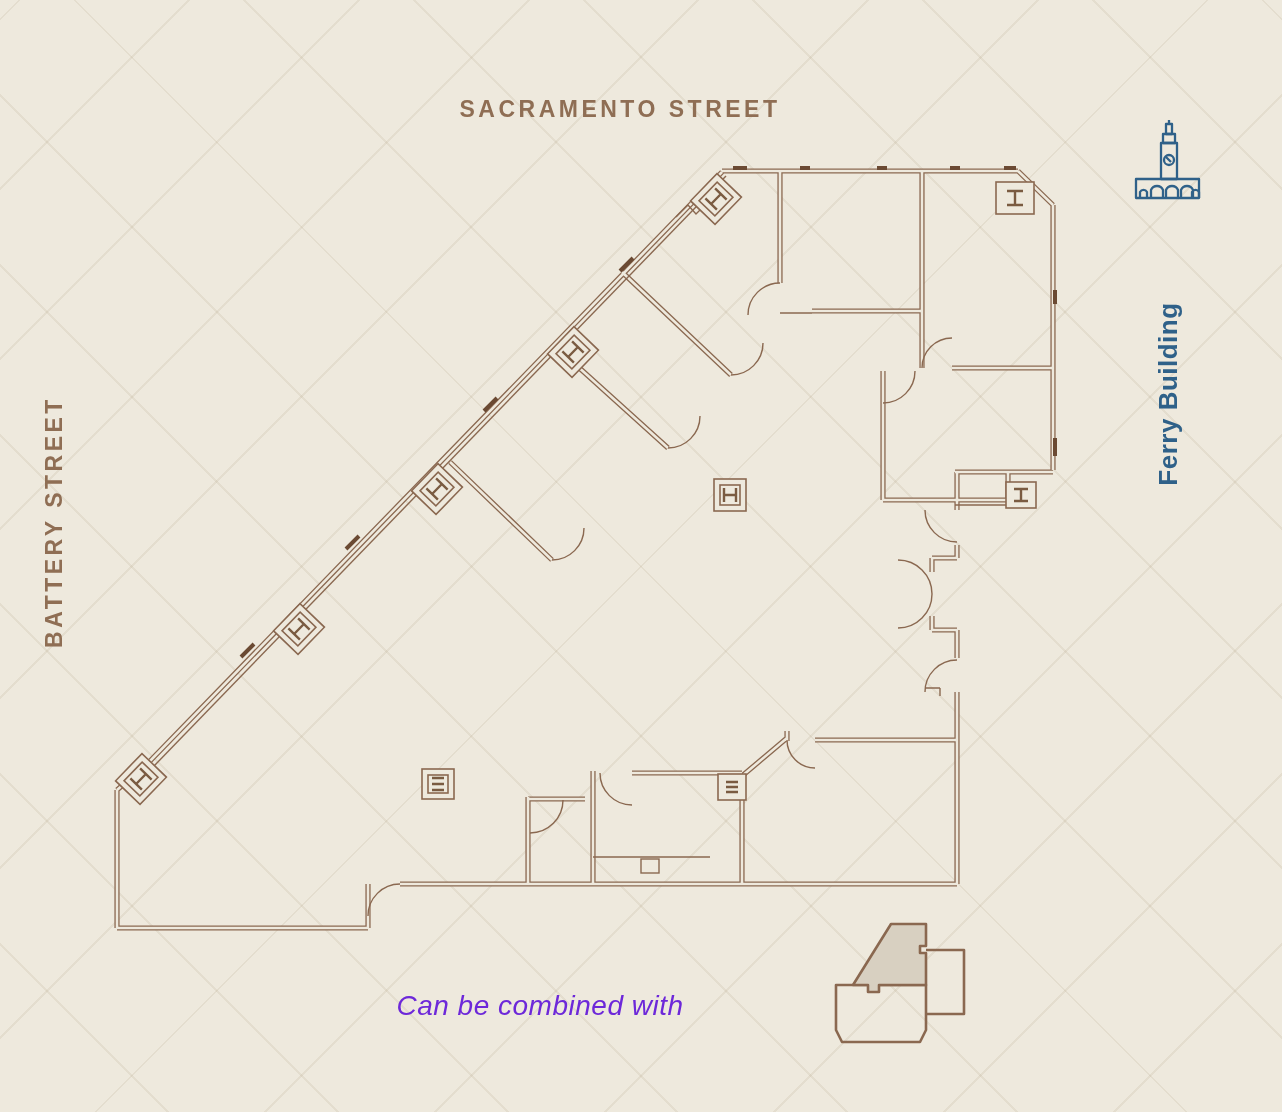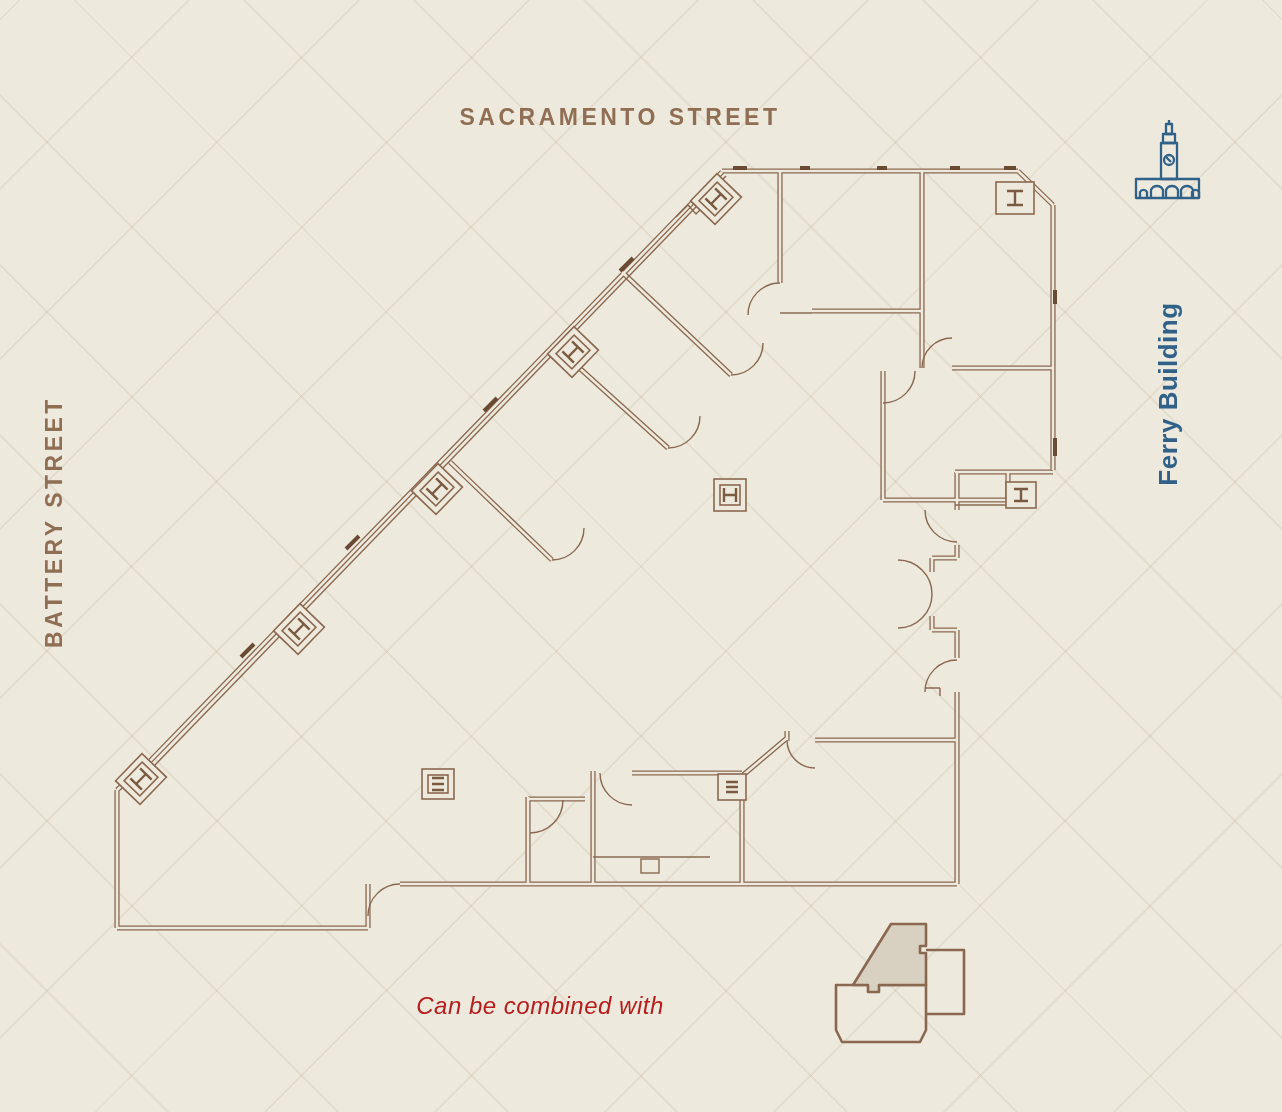--- a/index.html
+++ b/index.html
@@ -8,29 +8,29 @@
     font-family:"Liberation Sans",sans-serif;
     background:
       repeating-linear-gradient(45deg, transparent 0 118px, rgba(175,160,130,.16) 118px 120px),
       repeating-linear-gradient(-45deg, transparent 0 118px, rgba(175,160,130,.16) 118px 120px),
       #eee9dd;
   }
   .lbl{position:absolute;white-space:nowrap;}
   .street{
     color:#8f6e54;font-size:23px;font-weight:700;letter-spacing:3.5px;
   }
-  #sacramento{left:620px;top:104px;transform:translateX(-50%);}
+  #sacramento{left:620px;top:96px;transform:translateX(-50%);}
   #battery{left:54px;top:522px;transform:translate(-50%,-50%) rotate(-90deg);}
   #ferry-label{
     left:1168px;top:394px;transform:translate(-50%,-50%) rotate(-90deg);
     color:#2f6189;font-size:26px;font-weight:700;letter-spacing:.5px;
   }
   #note{
     left:540px;top:986px;transform:translateX(-50%);
-    color:#b91c1c;font-size:24px;font-style:italic;text-align:center;line-height:39px;
+    color:#6d28d9;font-size:28px;font-style:italic;text-align:center;line-height:39px;
     letter-spacing:.5px;
   }
   svg{position:absolute;left:0;top:0;}
   .w-out{stroke:#8a6850;stroke-width:5.2;fill:none;stroke-linecap:butt;}
   .w-in{stroke:#eee9dd;stroke-width:2.6;fill:none;stroke-linecap:butt;}
   .t{stroke:#8a6850;stroke-width:1.4;fill:none;}
   .arc{stroke:#8a6850;stroke-width:1.4;fill:none;}
   .mk{stroke:#6b4a33;stroke-width:4;fill:none;}
   .col-box{stroke:#8a6850;stroke-width:1.6;fill:#eee9dd;}
   .col-glyph{stroke:#7a5b41;stroke-width:2.4;fill:none;}

